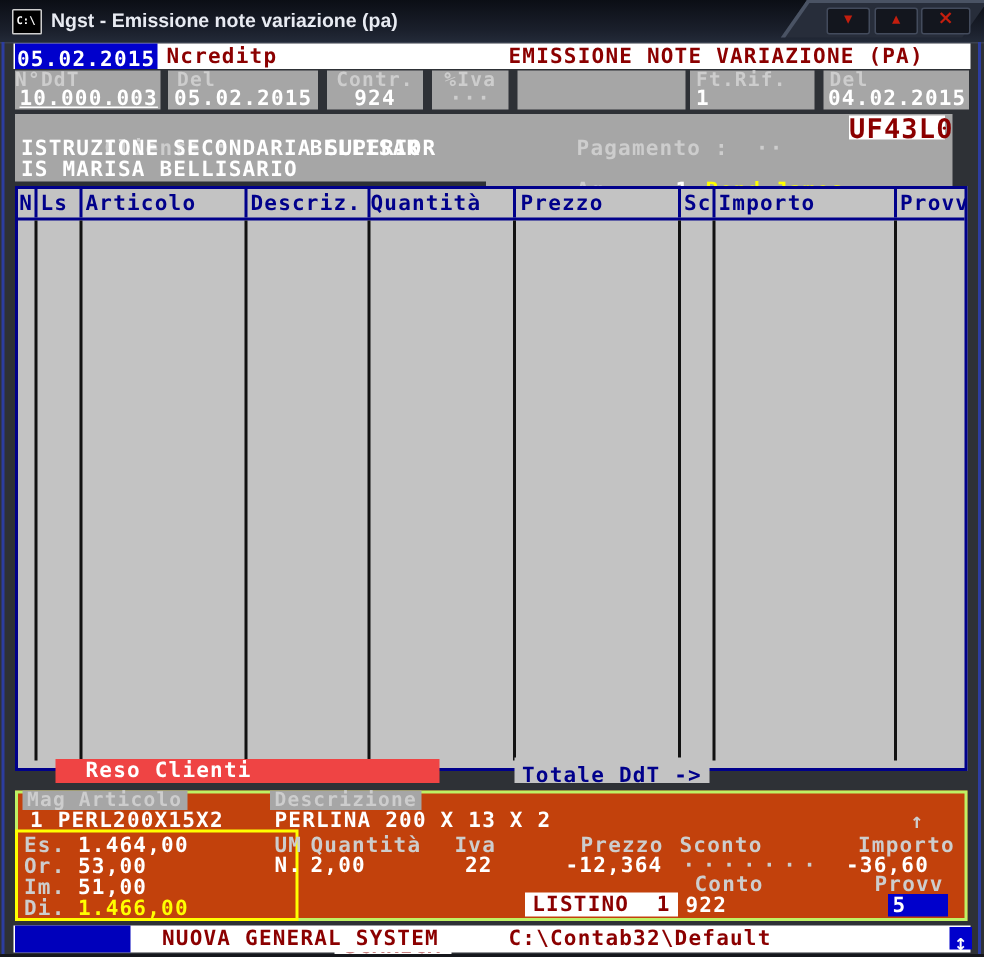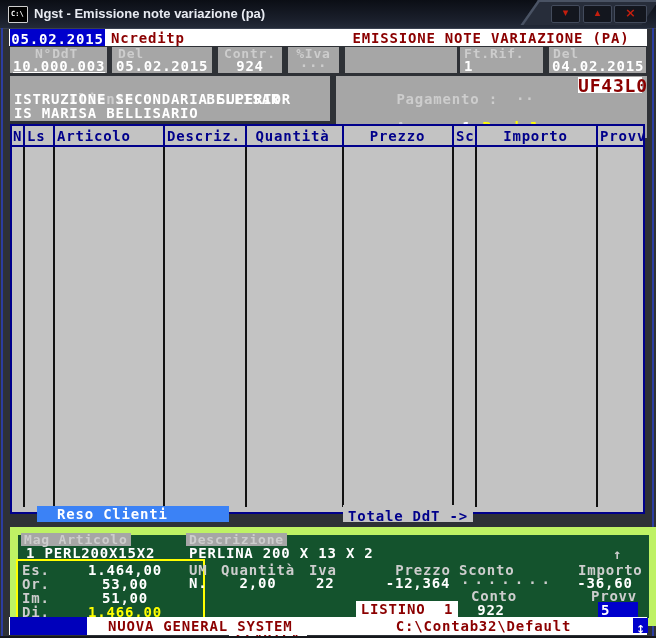--- a/index.html
+++ b/index.html
@@ -27,33 +27,33 @@
   
   .fbox{position:absolute;top:47px;height:26px;background:#a6a6a6;}
   .flabel{position:absolute;top:0;left:0;right:0;font:bold 13px/13px "DejaVu Sans Mono",monospace;letter-spacing:0.8px;color:#cdcdcd;white-space:pre;}
   .fvalue{position:absolute;top:12px;left:0;right:0;font:bold 14px/14px "DejaVu Sans Mono",monospace;letter-spacing:0.8px;color:#fff;white-space:pre;}
   
   .tframe{position:absolute;left:10px;top:124px;width:631px;height:386px;border:2px solid #00008b;background:#c3c3c3;}
   .thead{position:absolute;left:0;top:0;width:631px;height:19px;border-bottom:2px solid #00008b;}
   .hsep{position:absolute;top:0;height:19px;width:2px;background:#00008b;}
   .bsep{position:absolute;top:21px;height:360px;width:2px;background:#111;}
   .hcell{position:absolute;top:3px;font:bold 14px/14px "DejaVu Sans Mono",monospace;letter-spacing:0.8px;color:#00008b;white-space:pre;}
-  .resobar{position:absolute;left:37px;top:506px;width:192px;height:16px;background:#3b82f6;}
+  .resobar{position:absolute;left:37px;top:506px;width:256px;height:16px;background:#ef4444;}
   .totddt{position:absolute;left:343px;top:505px;height:16px;background:#c3c3c3;padding:1px 5px 0 5px;}
   
-  .ypanel{position:absolute;left:10px;top:527px;width:631px;height:83px;border:8px solid #bef264;background:#14532d;}
+  .ypanel{position:absolute;left:10px;top:527px;width:631px;height:83px;border:2px solid #bef264;background:#c2410c;}
   .ylegend{position:absolute;top:-2px;height:13px;background:#a6a6a6;padding:0 3px;
            font:bold 13px/13px "DejaVu Sans Mono",monospace;letter-spacing:0.8px;color:#cdcdcd;white-space:pre;}
   .stockbox{position:absolute;left:-2px;top:24px;bottom:-2px;width:185px;border:2px solid #ffff00;}
   .pbtn{position:absolute;height:16px;background:#fff;color:#8b0000;text-align:center;
         font:bold 14px/16px "DejaVu Sans Mono",monospace;letter-spacing:0.8px;white-space:pre;cursor:default;}
   .bluefield{position:absolute;background:#0000cc;height:15px;}
   
   .statusbar{position:absolute;left:9px;top:617px;width:638px;height:18px;background:#fff;}
-  .ra{text-align:center;}
+  .ra{text-align:left;}
 </style>
 </head>
 <body>
 
 <div class="screen">
 
   <div class="titlebar">
     <div class="btn-tray"></div>
     <div class="dos-icon">
         <span>C:\</span>
@@ -101,21 +101,21 @@
     <div class="fvalue" style="padding-left:3px;">04.02.2015</div>
   </div>
 
   <div class="box" style="left:10px;top:76px;width:320px;height:45px;">
     <div class="t" style="left:4px;top:2px;">
       <span class="dim">Cliente :</span><span class="w" style="margin-left:20px;padding-left:34px;">BELLISAR</span>
     </div>
     <div class="t w" style="left:4px;top:16px;">ISTRUZIONE SECONDARIA SUPERIOR</div>
     <div class="t w" style="left:4px;top:30px;">IS MARISA BELLISARIO</div>
   </div>
-  <div class="box" style="left:336px;top:76px;width:311px;height:62px;">
+  <div class="box" style="left:324px;top:76px;width:311px;height:62px;">
     <div class="t" style="left:5px;top:2px;">
       <span class="dim">Pagamento :</span><span class="dim" style="margin-left:18px;">··</span>
     </div>
     <div style="position:absolute;left:242px;top:1px;width:64px;height:16px;background:#fff;text-align:center;">
       <span class="t red" style="position:static;font-size:18px;">UF43L0</span>
     </div>
     <div class="t" style="left:5px;top:30px;">
       <span class="dim">Ag.:</span><span class="w" style="margin-left:29px;">1</span><span class="yel" style="margin-left:11px;">Bond James</span>
     </div>
   </div>

